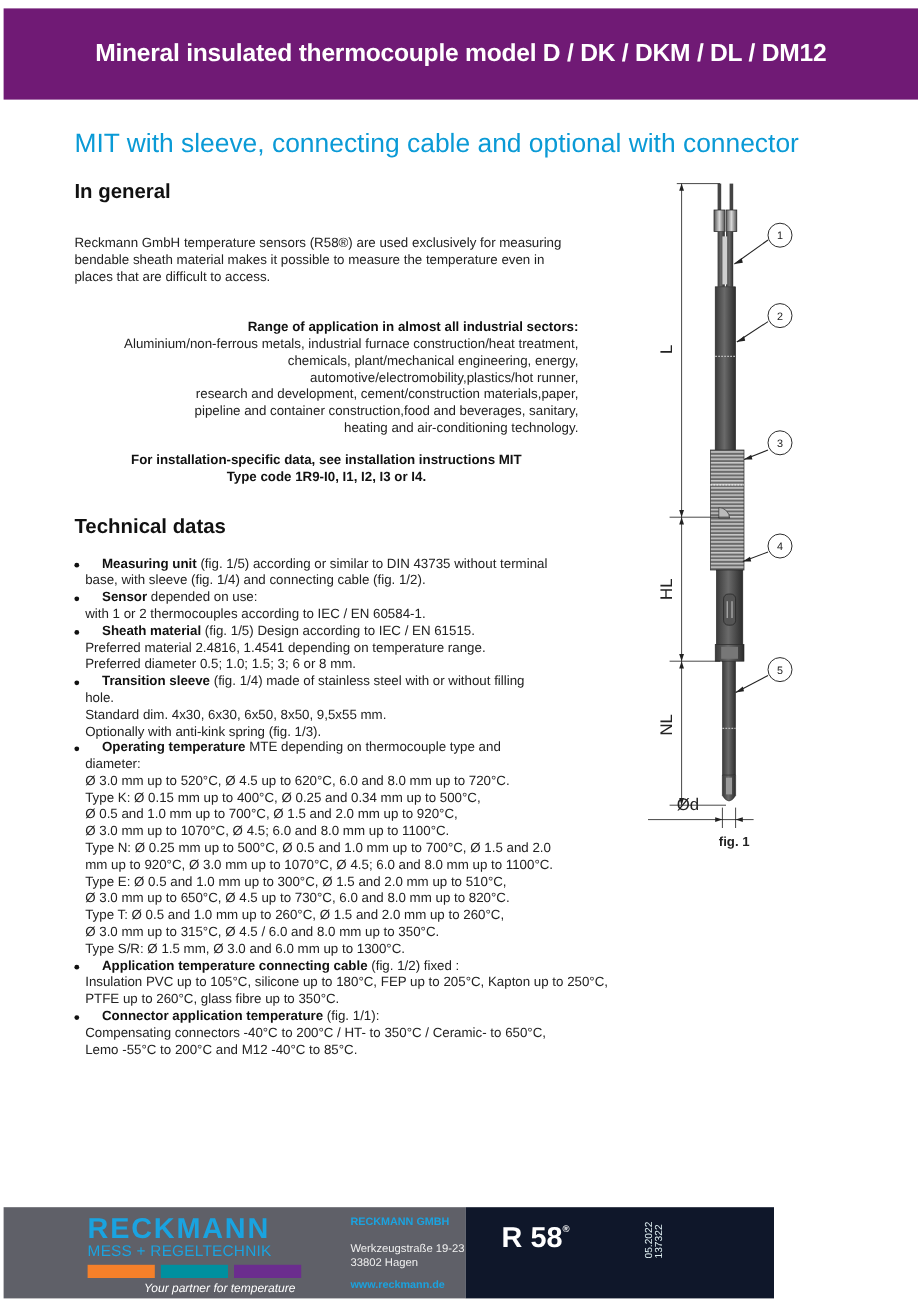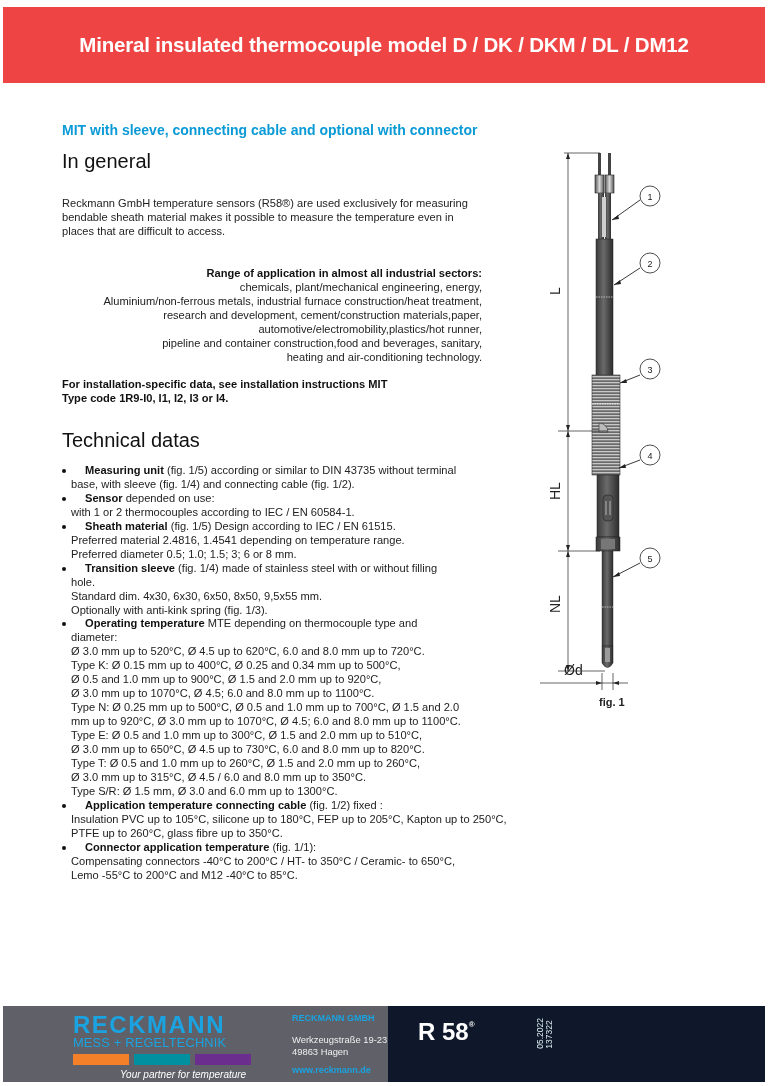--- a/index.html
+++ b/index.html
@@ -1,33 +1,33 @@
 <!DOCTYPE html>
 <html><head>
 <meta charset="utf-8">
 <style>
   * { box-sizing: border-box; margin: 0; padding: 0; }
   html, body { width: 768px; height: 1086px; background: #ffffff; overflow: hidden; }
   body { position: relative; font-family: "Liberation Sans", "DejaVu Sans", sans-serif; color: #222; }
 
   .header-band {
     position: absolute; left: 3px; top: 7px; width: 762px; height: 76px;
-    background: #ef4444; display: flex; align-items: center; justify-content: center;
+    background: #701a75; display: flex; align-items: center; justify-content: center;
   }
   .header-band h1 {
     color: #ffffff; font-size: 20.5px; font-weight: bold; letter-spacing: -0.2px;
     font-family: "Liberation Sans", sans-serif;
   }
 
   .subtitle {
-    position: absolute; left: 62px; top: 122px;
-    color: #0a9ad6; font-weight: bold; font-size: 14px;
+    position: absolute; left: 62px; top: 107px;
+    color: #0a9ad6; font-weight: normal; font-size: 22px;
   }
   .section-h {
-    position: absolute; left: 62px; font-weight: normal; font-size: 20px; color: #111;
+    position: absolute; left: 62px; font-weight: bold; font-size: 17px; color: #111;
   }
   .para {
     position: absolute; left: 62px; width: 420px; font-size: 11.1px; line-height: 14px; color: #222;
   }
   .para b { color: #111; }
   .para .line { display: block; white-space: nowrap; }
 
   ul.tech {
     position: absolute; left: 62px; top: 464px; width: 470px; list-style: none;
     font-size: 11.1px; line-height: 13.95px; color: #222;
@@ -39,21 +39,21 @@
   }
   ul.tech .line { display: block; white-space: nowrap; }
   ul.tech b { color: #111; padding-left: 14px; }
 
   .figure { position: absolute; left: 530px; top: 145px; width: 150px; height: 570px; }
   .fig-caption {
     position: absolute; left: 599px; top: 696px; font-size: 11px; font-weight: bold; color: #222;
   }
 
   .footer {
-    position: absolute; left: 3px; top: 1006px; width: 762px; height: 76px; display: flex; text-decoration: underline;
+    position: absolute; left: 3px; top: 1006px; width: 642px; height: 76px; display: flex; text-decoration: underline;
   }
   .footer-left { width: 385px; height: 100%; background: #5f6068; position: relative; }
   .footer-right { flex: 1; height: 100%; background: #0f172a; position: relative; }
   .brand-name {
     position: absolute; left: 70px; top: 5px; color: #1aa3e0; font-weight: 900;
     font-size: 24px; letter-spacing: 1.5px; font-family: "Liberation Sans", sans-serif;
   }
   .brand-sub {
     position: absolute; left: 70px; top: 29px; color: #1aa3e0; font-size: 12.8px; letter-spacing: 0.2px;
   }
@@ -89,29 +89,29 @@
 <div class="section-h" style="top:150px;">In general</div>
 
 <div class="para" style="top:196px;">
   <span class="line">Reckmann GmbH temperature sensors (R58®) are used exclusively for measuring</span>
   <span class="line">bendable sheath material makes it possible to measure the temperature even in</span>
   <span class="line">places that are difficult to access.</span>
 </div>
 
 <div class="para" style="top:266px;text-align:right;">
   <b class="line">Range of application in almost all industrial sectors:</b>
+  <span class="line">Aluminium/non-ferrous metals, industrial furnace construction/heat treatment,</span>
   <span class="line">chemicals, plant/mechanical engineering, energy,</span>
-  <span class="line">Aluminium/non-ferrous metals, industrial furnace construction/heat treatment,</span>
+  <span class="line">automotive/electromobility,plastics/hot runner,</span>
   <span class="line">research and development, cement/construction materials,paper,</span>
-  <span class="line">automotive/electromobility,plastics/hot runner,</span>
   <span class="line">pipeline and container construction,food and beverages, sanitary,</span>
   <span class="line">heating and air-conditioning technology.</span>
 </div>
 
-<div class="para" style="top:377px;">
+<div class="para" style="top:377px;text-align:center;">
   <b class="line">For installation-specific data, see installation instructions MIT</b>
   <b class="line">Type code 1R9-I0, I1, I2, I3 or I4.</b>
 </div>
 
 <div class="section-h" style="top:429px;">Technical datas</div>
 
 <ul class="tech">
   <li>
     <span class="line"><b>Measuring unit</b><span> (fig. 1/5) according or similar to DIN 43735 without terminal</span></span>
     <span class="line">base, with sleeve (fig. 1/4) and connecting cable (fig. 1/2).</span>
@@ -129,21 +129,21 @@
     <span class="line"><b>Transition sleeve</b><span> (fig. 1/4) made of stainless steel with or without filling</span></span>
     <span class="line">hole.</span>
     <span class="line">Standard dim. 4x30, 6x30, 6x50, 8x50, 9,5x55 mm.</span>
     <span class="line">Optionally with anti-kink spring (fig. 1/3).</span>
   </li>
   <li>
     <span class="line"><b>Operating temperature</b><span> MTE depending on thermocouple type and</span></span>
     <span class="line">diameter:</span>
     <span class="line">Ø 3.0 mm up to 520°C, Ø 4.5 up to 620°C, 6.0 and 8.0 mm up to 720°C.</span>
     <span class="line">Type K: Ø 0.15 mm up to 400°C, Ø 0.25 and 0.34 mm up to 500°C,</span>
-    <span class="line">Ø 0.5 and 1.0 mm up to 900°C, Ø 1.5 and 2.0 mm up to 920°C,</span>
+    <span class="line">Ø 0.5 and 1.0 mm up to 700°C, Ø 1.5 and 2.0 mm up to 920°C,</span>
     <span class="line">Ø 3.0 mm up to 1070°C, Ø 4.5; 6.0 and 8.0 mm up to 1100°C.</span>
     <span class="line">Type N: Ø 0.25 mm up to 500°C, Ø 0.5 and 1.0 mm up to 700°C, Ø 1.5 and 2.0</span>
     <span class="line">mm up to 920°C, Ø 3.0 mm up to 1070°C, Ø 4.5; 6.0 and 8.0 mm up to 1100°C.</span>
     <span class="line">Type E: Ø 0.5 and 1.0 mm up to 300°C, Ø 1.5 and 2.0 mm up to 510°C,</span>
     <span class="line">Ø 3.0 mm up to 650°C, Ø 4.5 up to 730°C, 6.0 and 8.0 mm up to 820°C.</span>
     <span class="line">Type T: Ø 0.5 and 1.0 mm up to 260°C, Ø 1.5 and 2.0 mm up to 260°C,</span>
     <span class="line">Ø 3.0 mm up to 315°C, Ø 4.5 / 6.0 and 8.0 mm up to 350°C.</span>
     <span class="line">Type S/R: Ø 1.5 mm, Ø 3.0 and 6.0 mm up to 1300°C.</span>
   </li>
   <li>
@@ -270,21 +270,21 @@
     <div class="brand-name">RECKMANN</div>
     <div class="brand-sub">MESS + REGELTECHNIK</div>
     <div class="swatch" style="left:70px;background:#f5802a;"></div>
     <div class="swatch" style="left:131px;background:#00909f;"></div>
     <div class="swatch" style="left:192px;background:#6b2d8e;"></div>
     <div class="tagline">Your partner for temperature</div>
 
     <div class="company">RECKMANN GMBH</div>
     <div class="addr" style="left:289px;top:28px;">
       <div>Werkzeugstraße 19-23</div>
-      <div>49863 Hagen</div>
+      <div>33802 Hagen</div>
     </div>
     <div class="addr" style="left:399px;top:28px;">
       <div>Phone</div>
       <div>E-Mail</div>
     </div>
     <div class="addr" style="left:436px;top:28px;">
       <div>+49 2331 3501-0</div>
       <div>info@reckmann.de</div>
     </div>
     <div class="web">www.reckmann.de</div>

